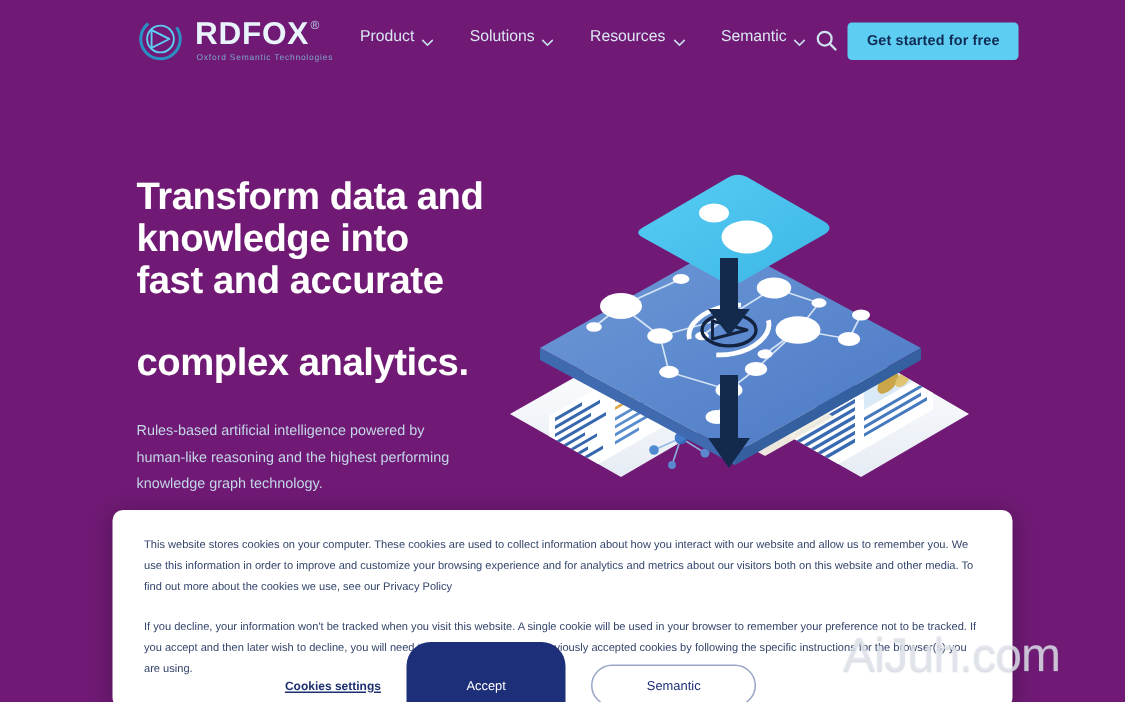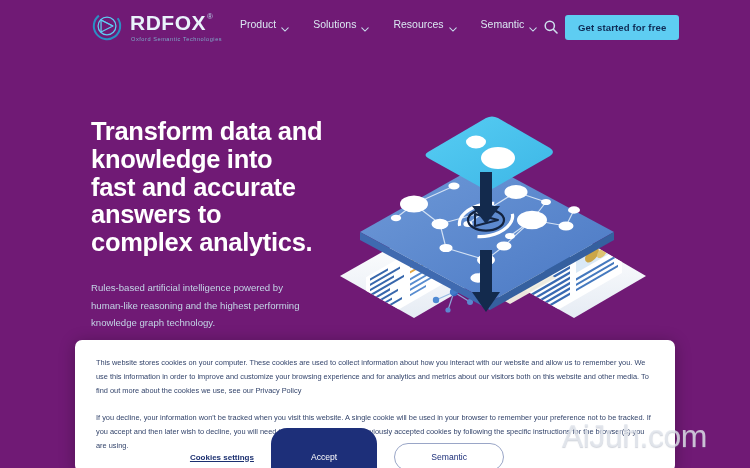--- a/index.html
+++ b/index.html
@@ -168,21 +168,21 @@
     </div>
 
     <button class="cta">Get started for free</button>
   </div>
 
   <div class="hero-copy">
     <h1 class="hero-title">
       <span>Transform data and</span><br>
       <span>knowledge into</span><br>
       <span>fast and accurate</span><br>
-      <span>answers to</span><br>
+      <br>
       <span>complex analytics.</span>
     </h1>
     <p class="hero-sub">Rules-based artificial intelligence powered by human-like reasoning and the highest performing knowledge graph technology.</p>
   </div>
 
   <div class="hero-art">
     <svg viewBox="0 0 350 230" width="350" height="230">
       <defs>
         <linearGradient id="gCyan" x1="0" y1="0" x2="1" y2="1">
           <stop offset="0%" stop-color="#57cdf3"></stop>

